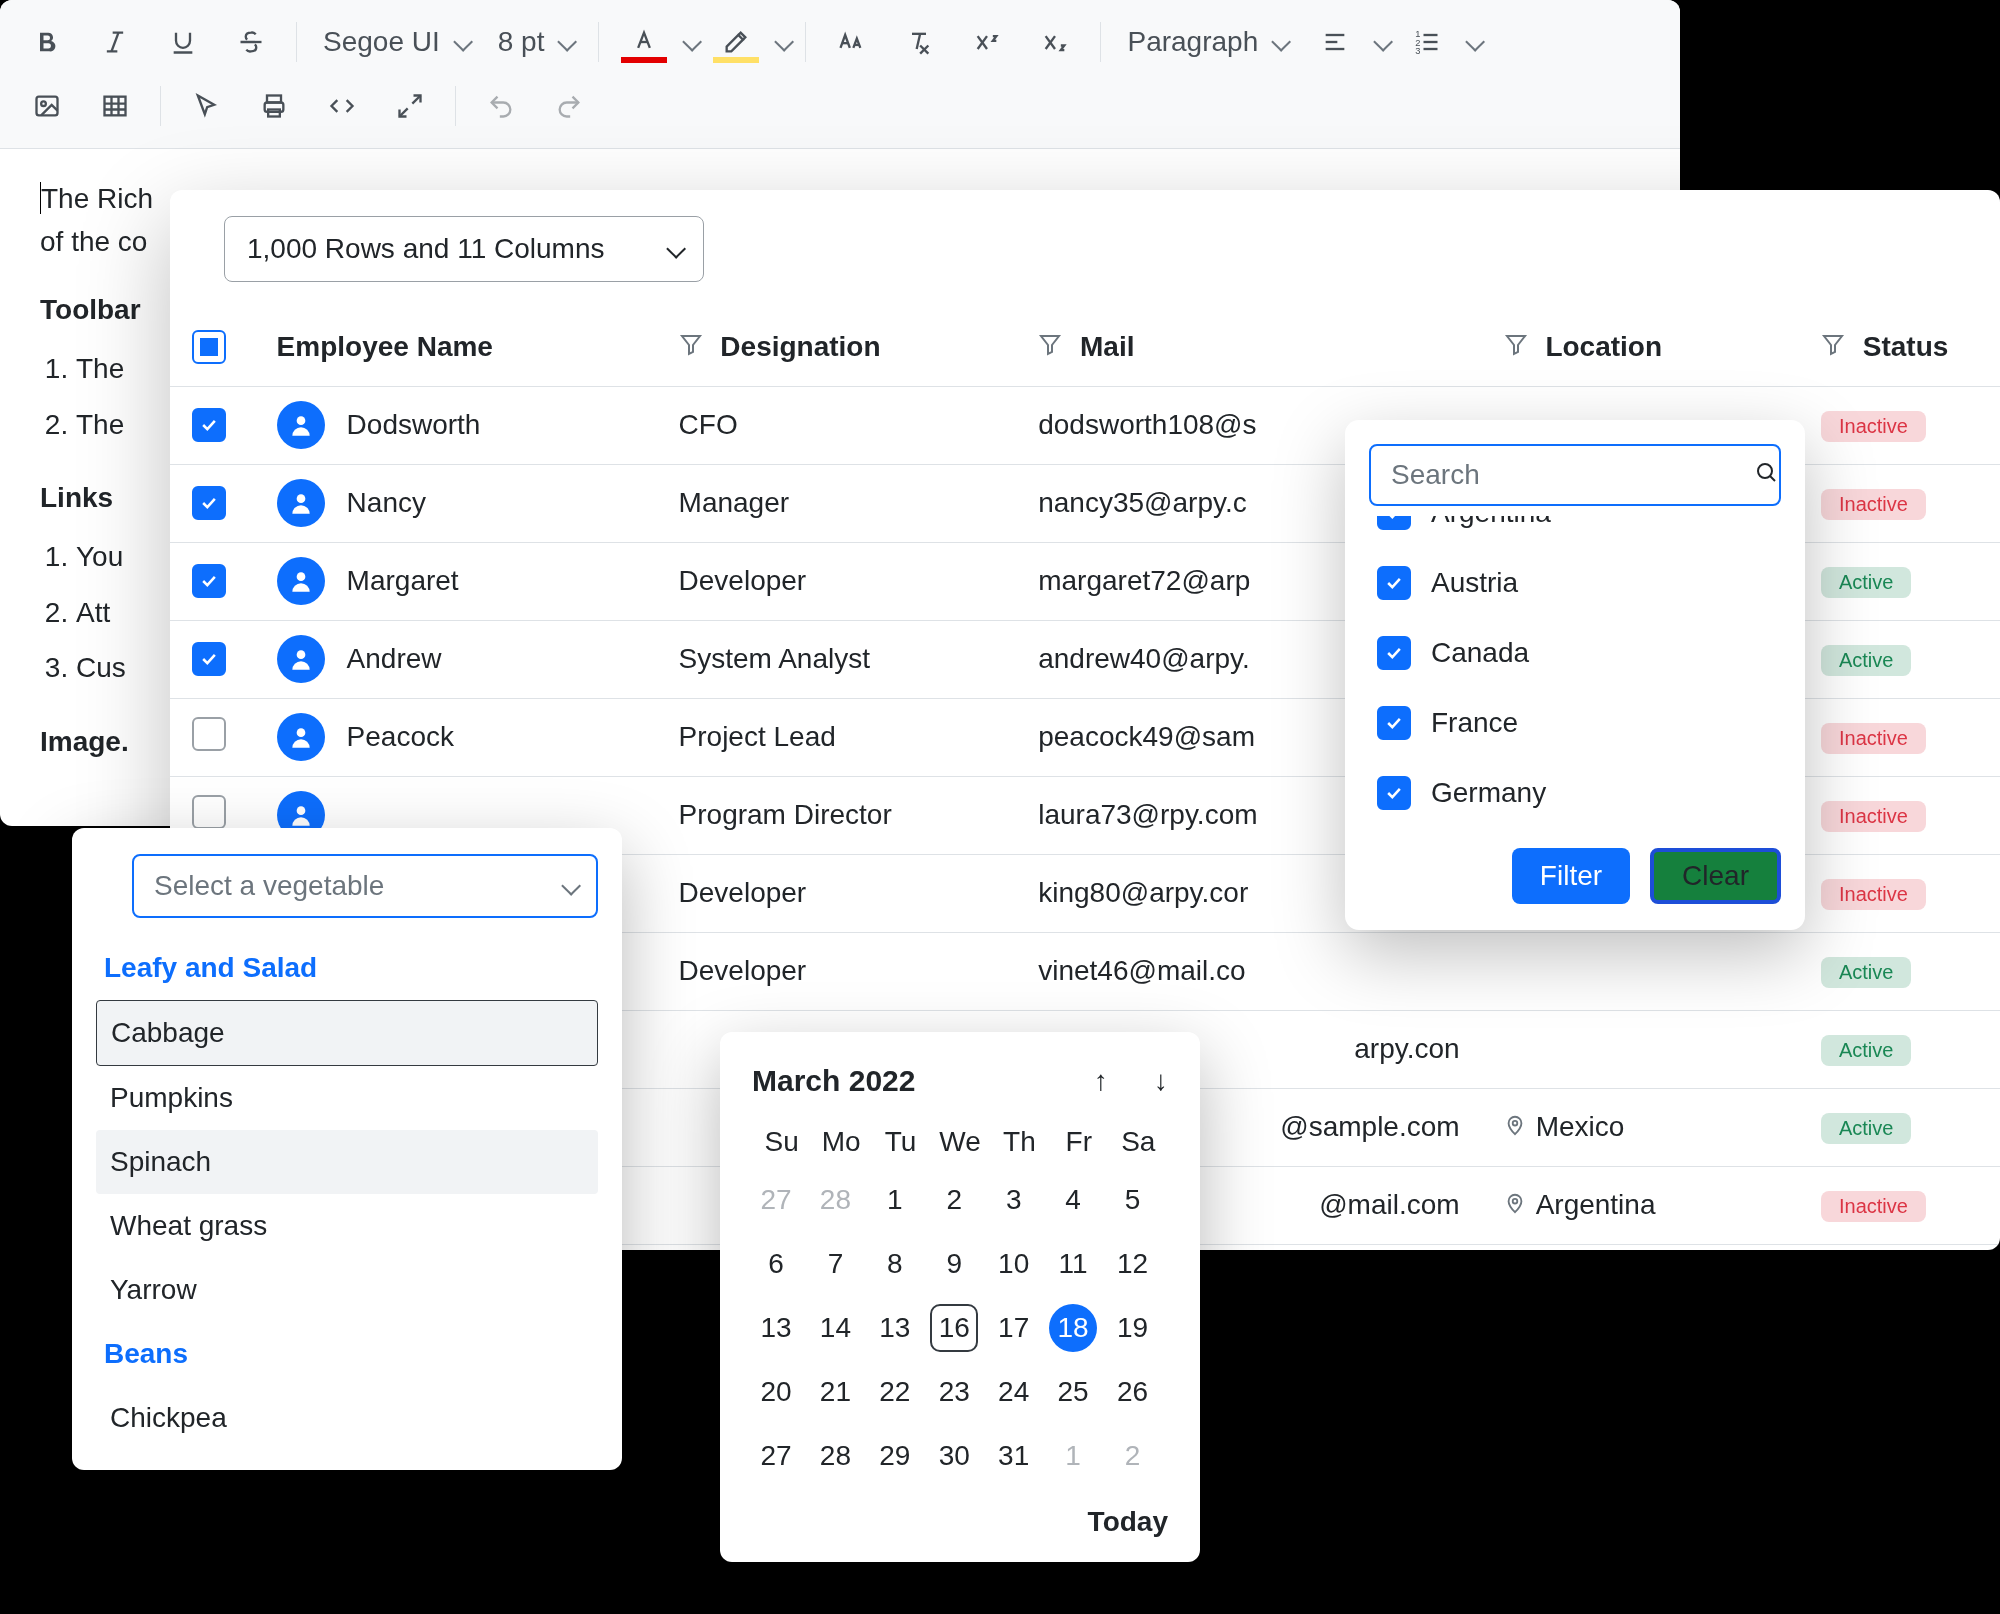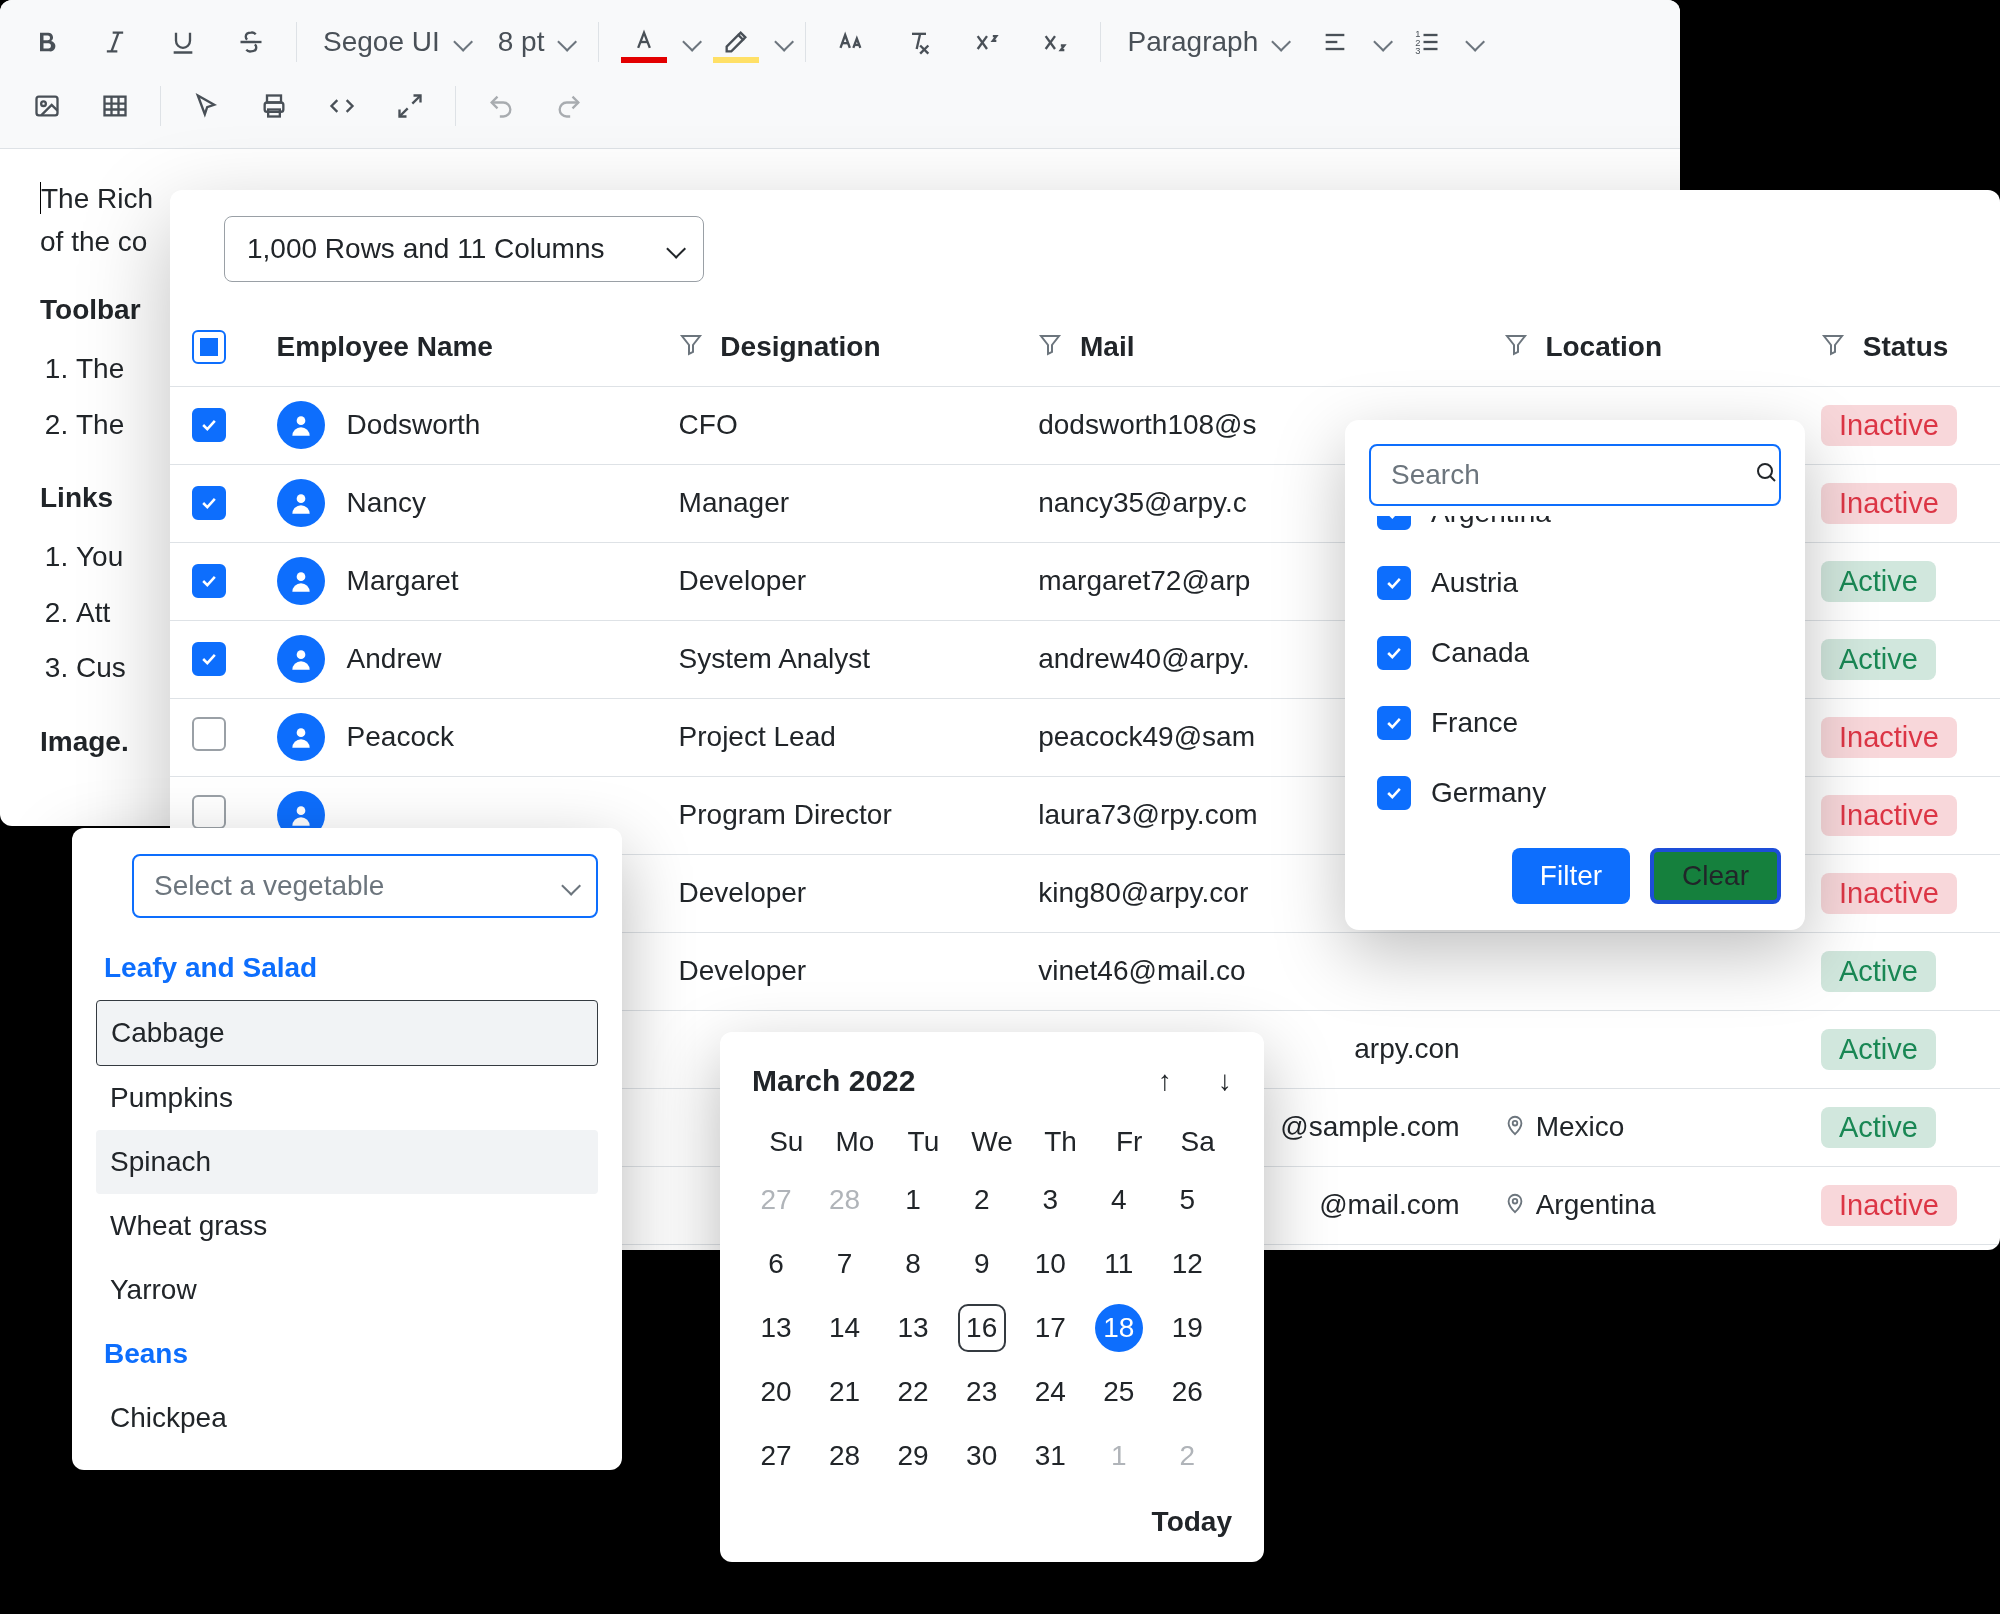--- a/index.html
+++ b/index.html
@@ -178,21 +178,21 @@
   }
   .avatar svg { fill: #fff; width: 26px; height: 26px; }
   .namecell { display: flex; align-items: center; }
   .loc-pin { color: #6c757d; margin-right: 10px; display: inline-flex; }
   .badge {
     display: inline-flex;
     align-items: center;
     justify-content: center;
     padding: 4px 18px;
     border-radius: 8px;
-    font-size: 29px;
+    font-size: 20px;
   }
   .badge.active   { background: var(--green-badge-bg); color: var(--green-badge-fg); }
   .badge.inactive { background: var(--red-badge-bg);   color: var(--red-badge-fg); }
 
   
   .filter-pop {
     position: absolute;
     left: 1345px; top: 420px;
     width: 460px;
     background: #fff;
@@ -289,21 +289,21 @@
     background: #f1f3f5;
   }
   .veg-item.hover {
     background: #f1f3f5;
   }
 
   
   .cal {
     position: absolute;
     left: 720px; top: 1032px;
-    width: 544px;
+    width: 480px;
     background: #fff;
     border-radius: 12px;
     box-shadow: 0 24px 70px rgba(0,0,0,.28);
     padding: 32px 32px 24px;
     z-index: 55;
   }
   .cal-head {
     display: flex;
     align-items: center;
     justify-content: space-between;

